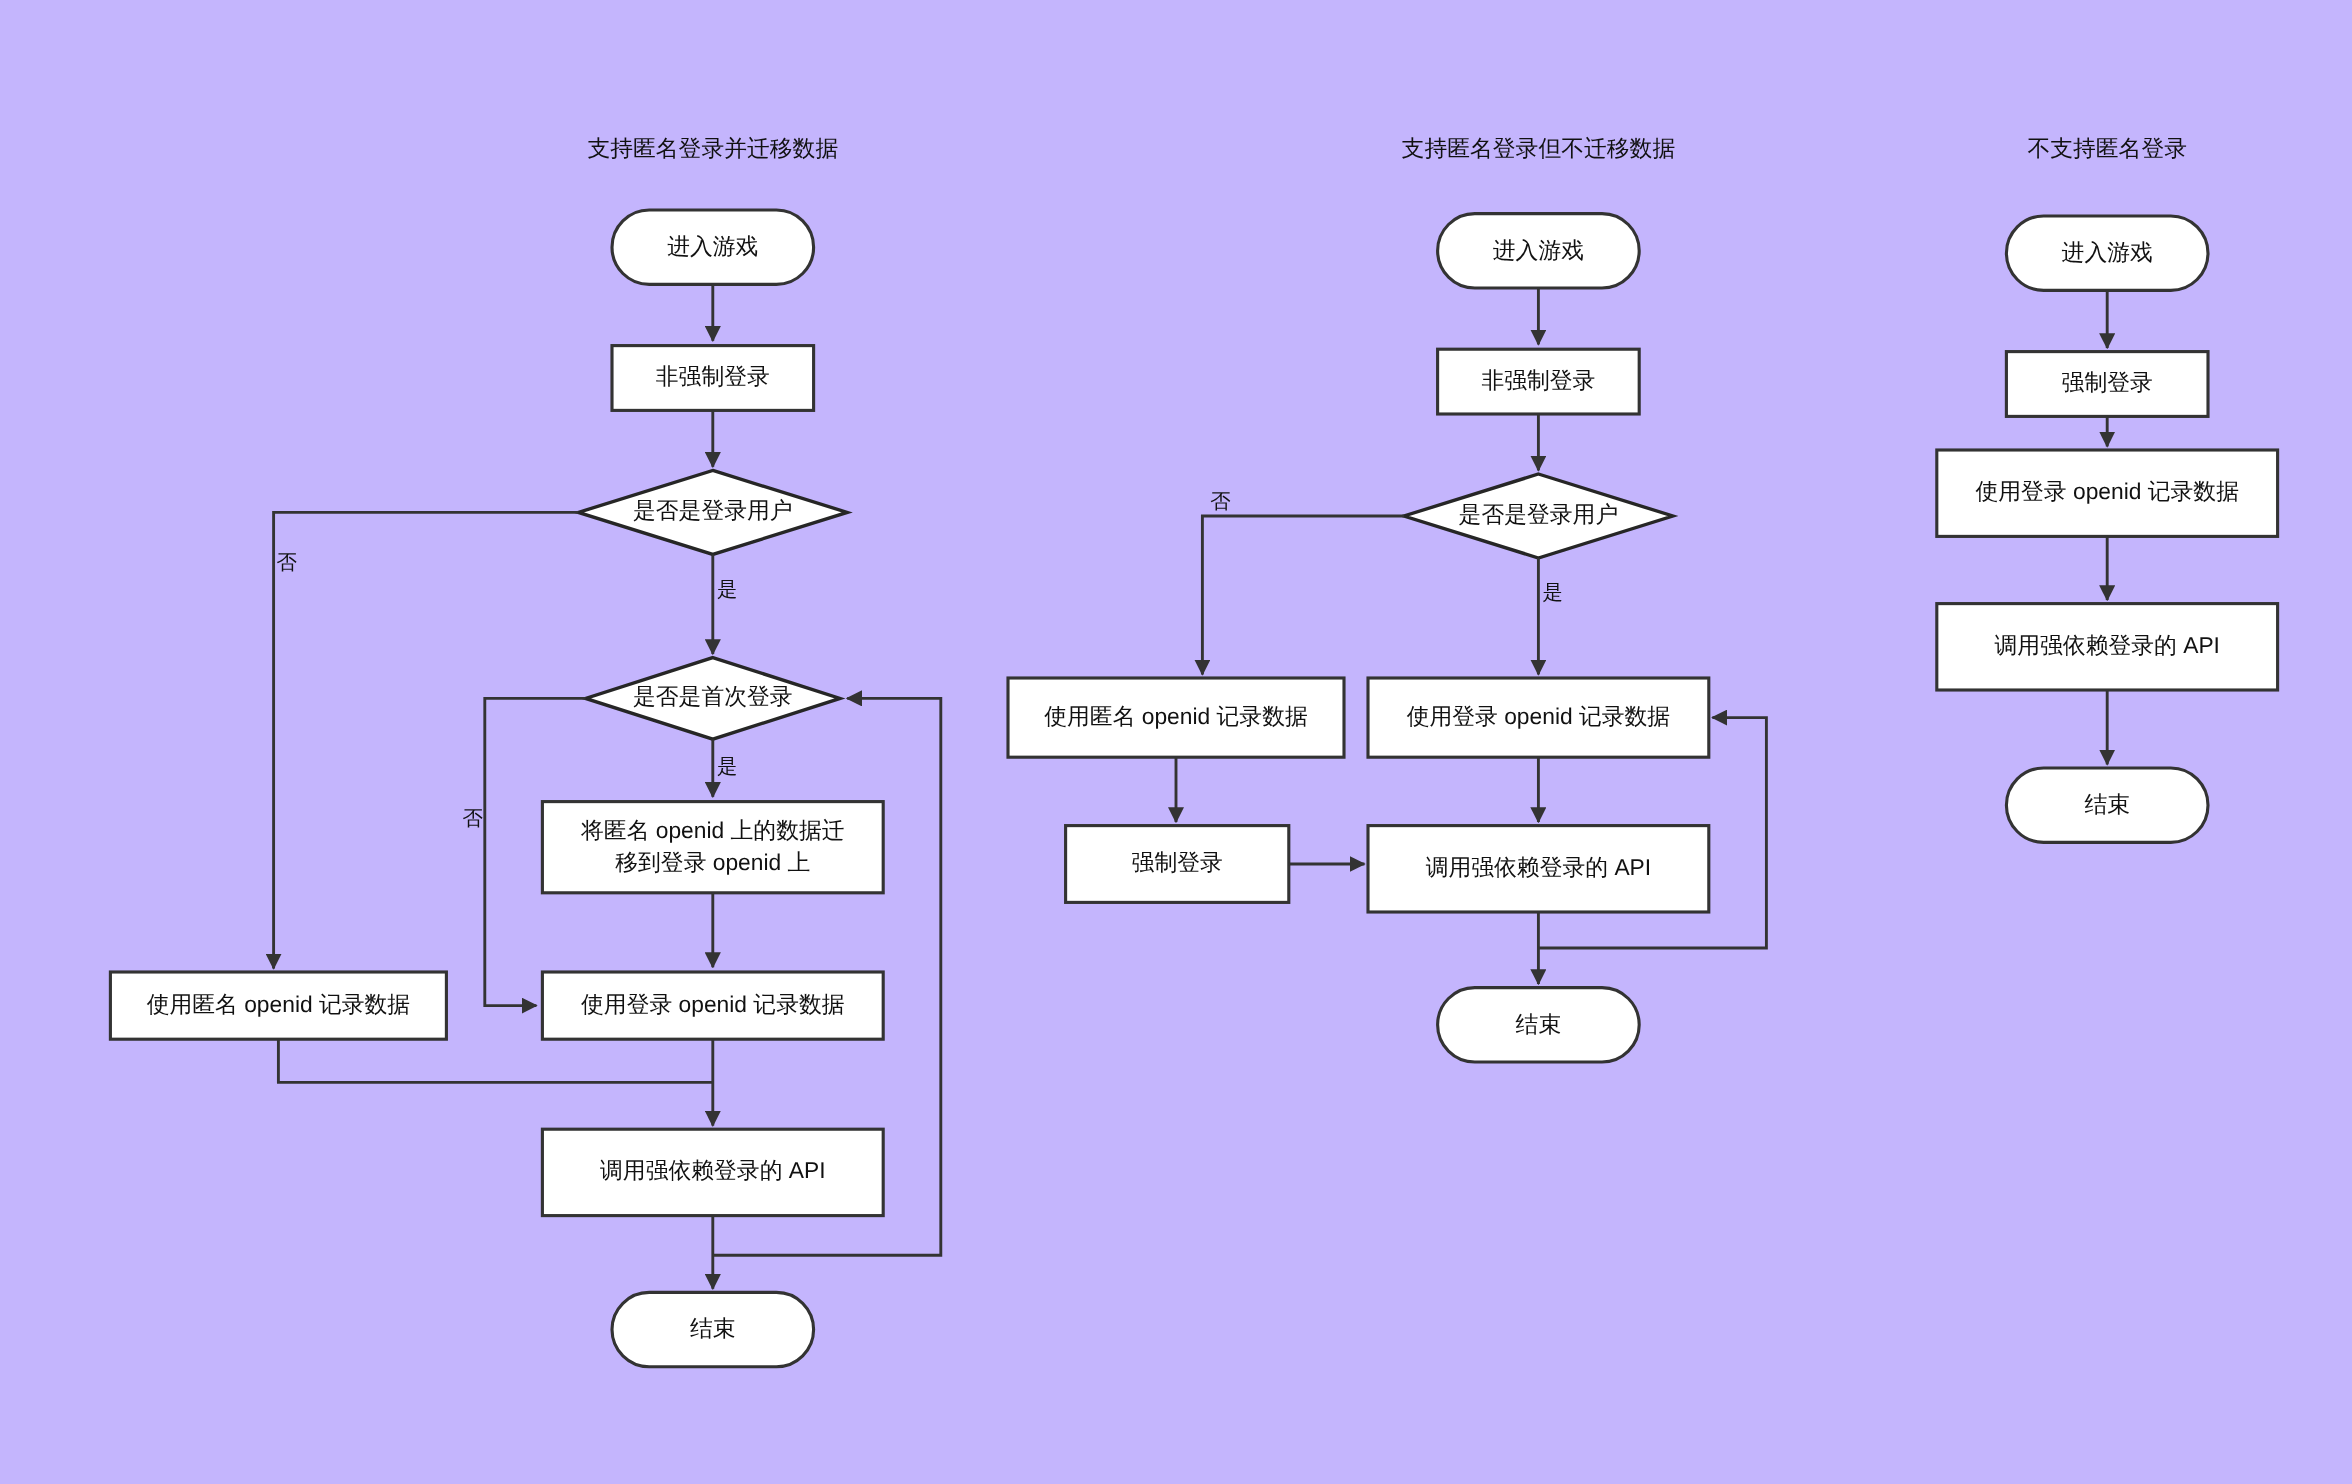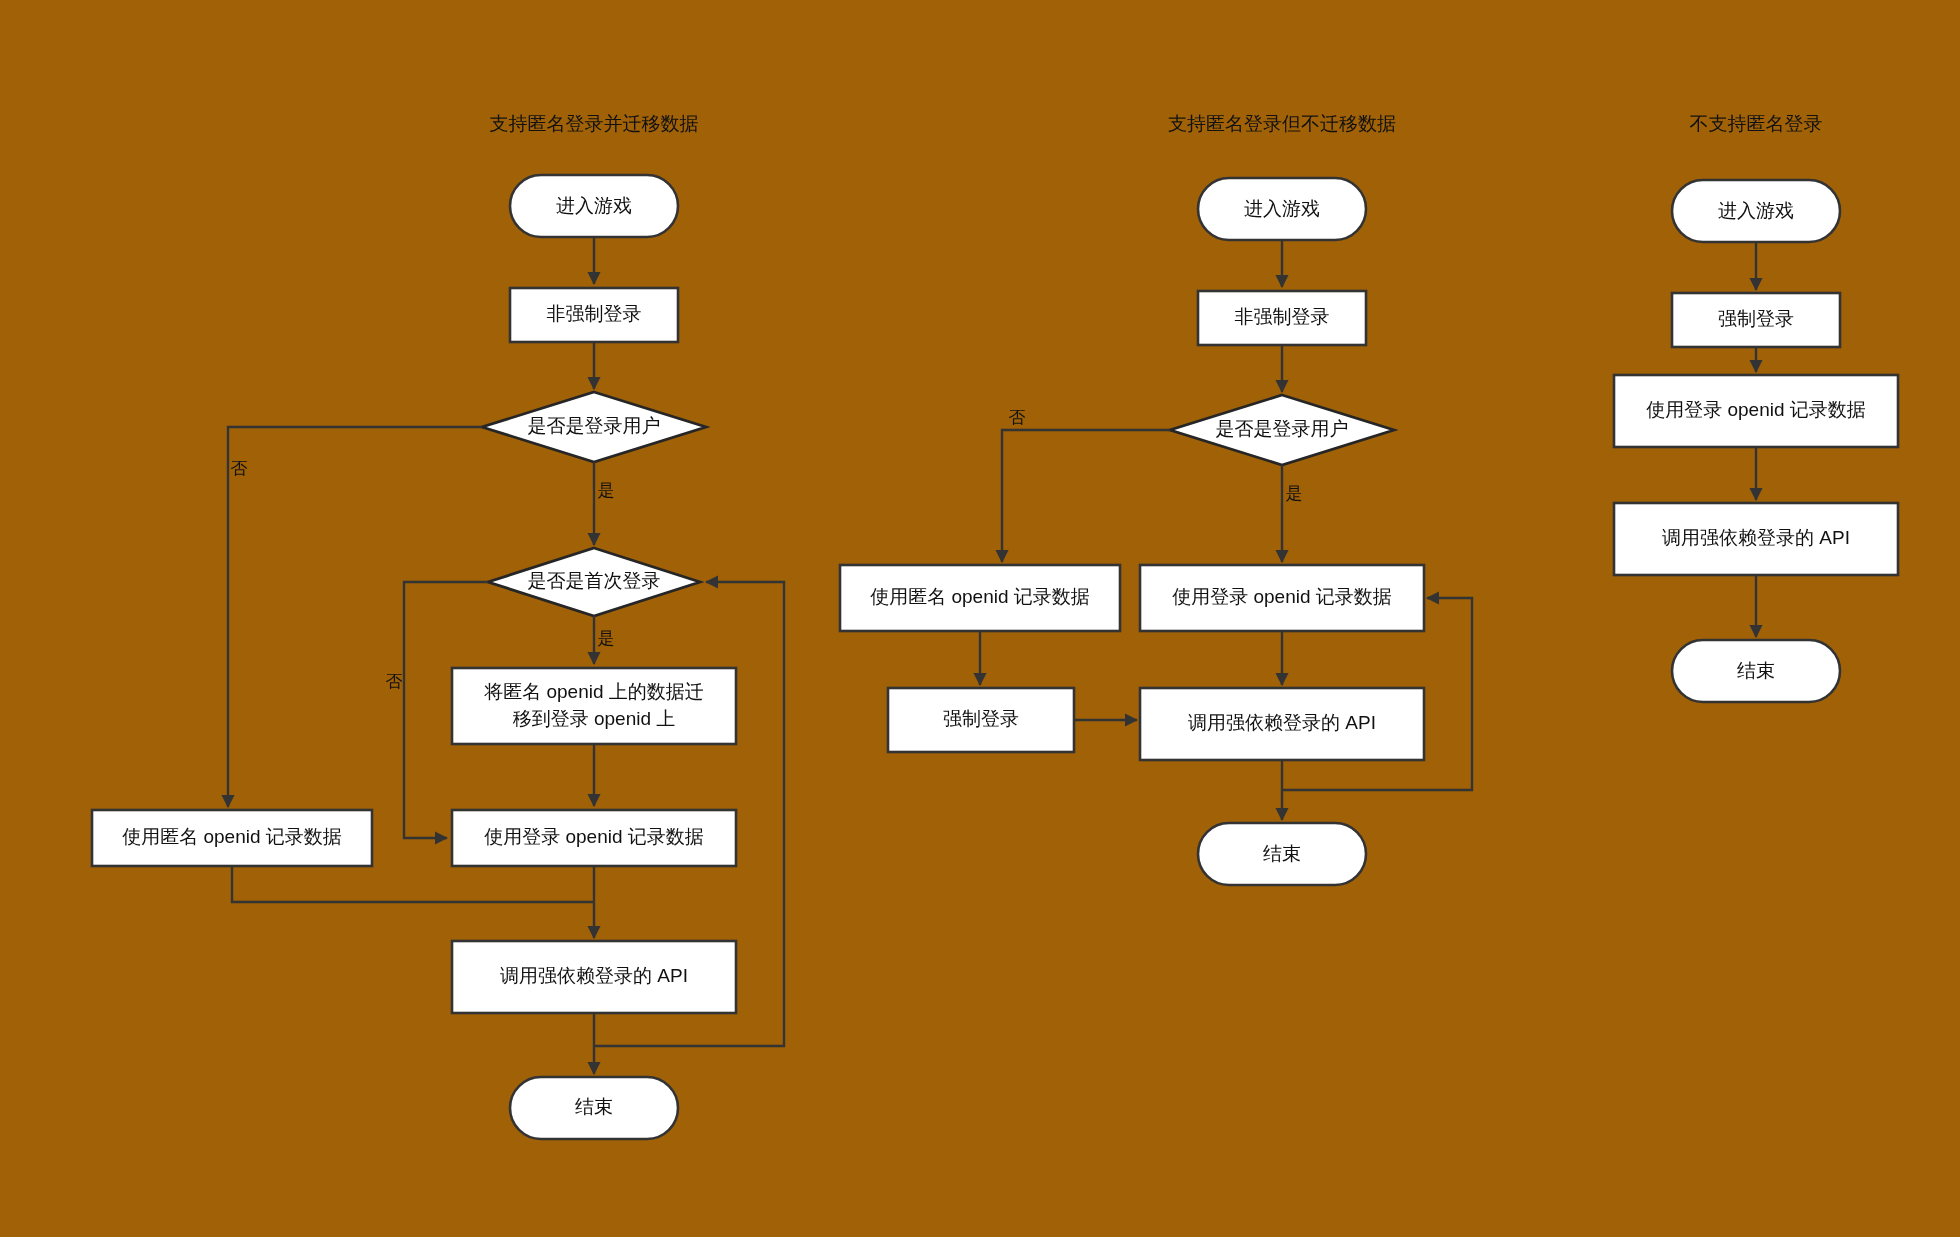--- a/index.html
+++ b/index.html
@@ -10,21 +10,21 @@
     height: 1237px;
     overflow: hidden;
   }
   body {
     font-family: "Liberation Sans", "DejaVu Sans", sans-serif;
   }
   #canvas {
     position: relative;
     width: 1960px;
     height: 1237px;
-    background: #a16207;
+    background: #c4b5fd;
   }
   svg.flow {
     position: absolute;
     left: 0;
     top: 0;
     width: 1960px;
     height: 1237px;
   }
   .node-rect {
     fill: #ffffff;

